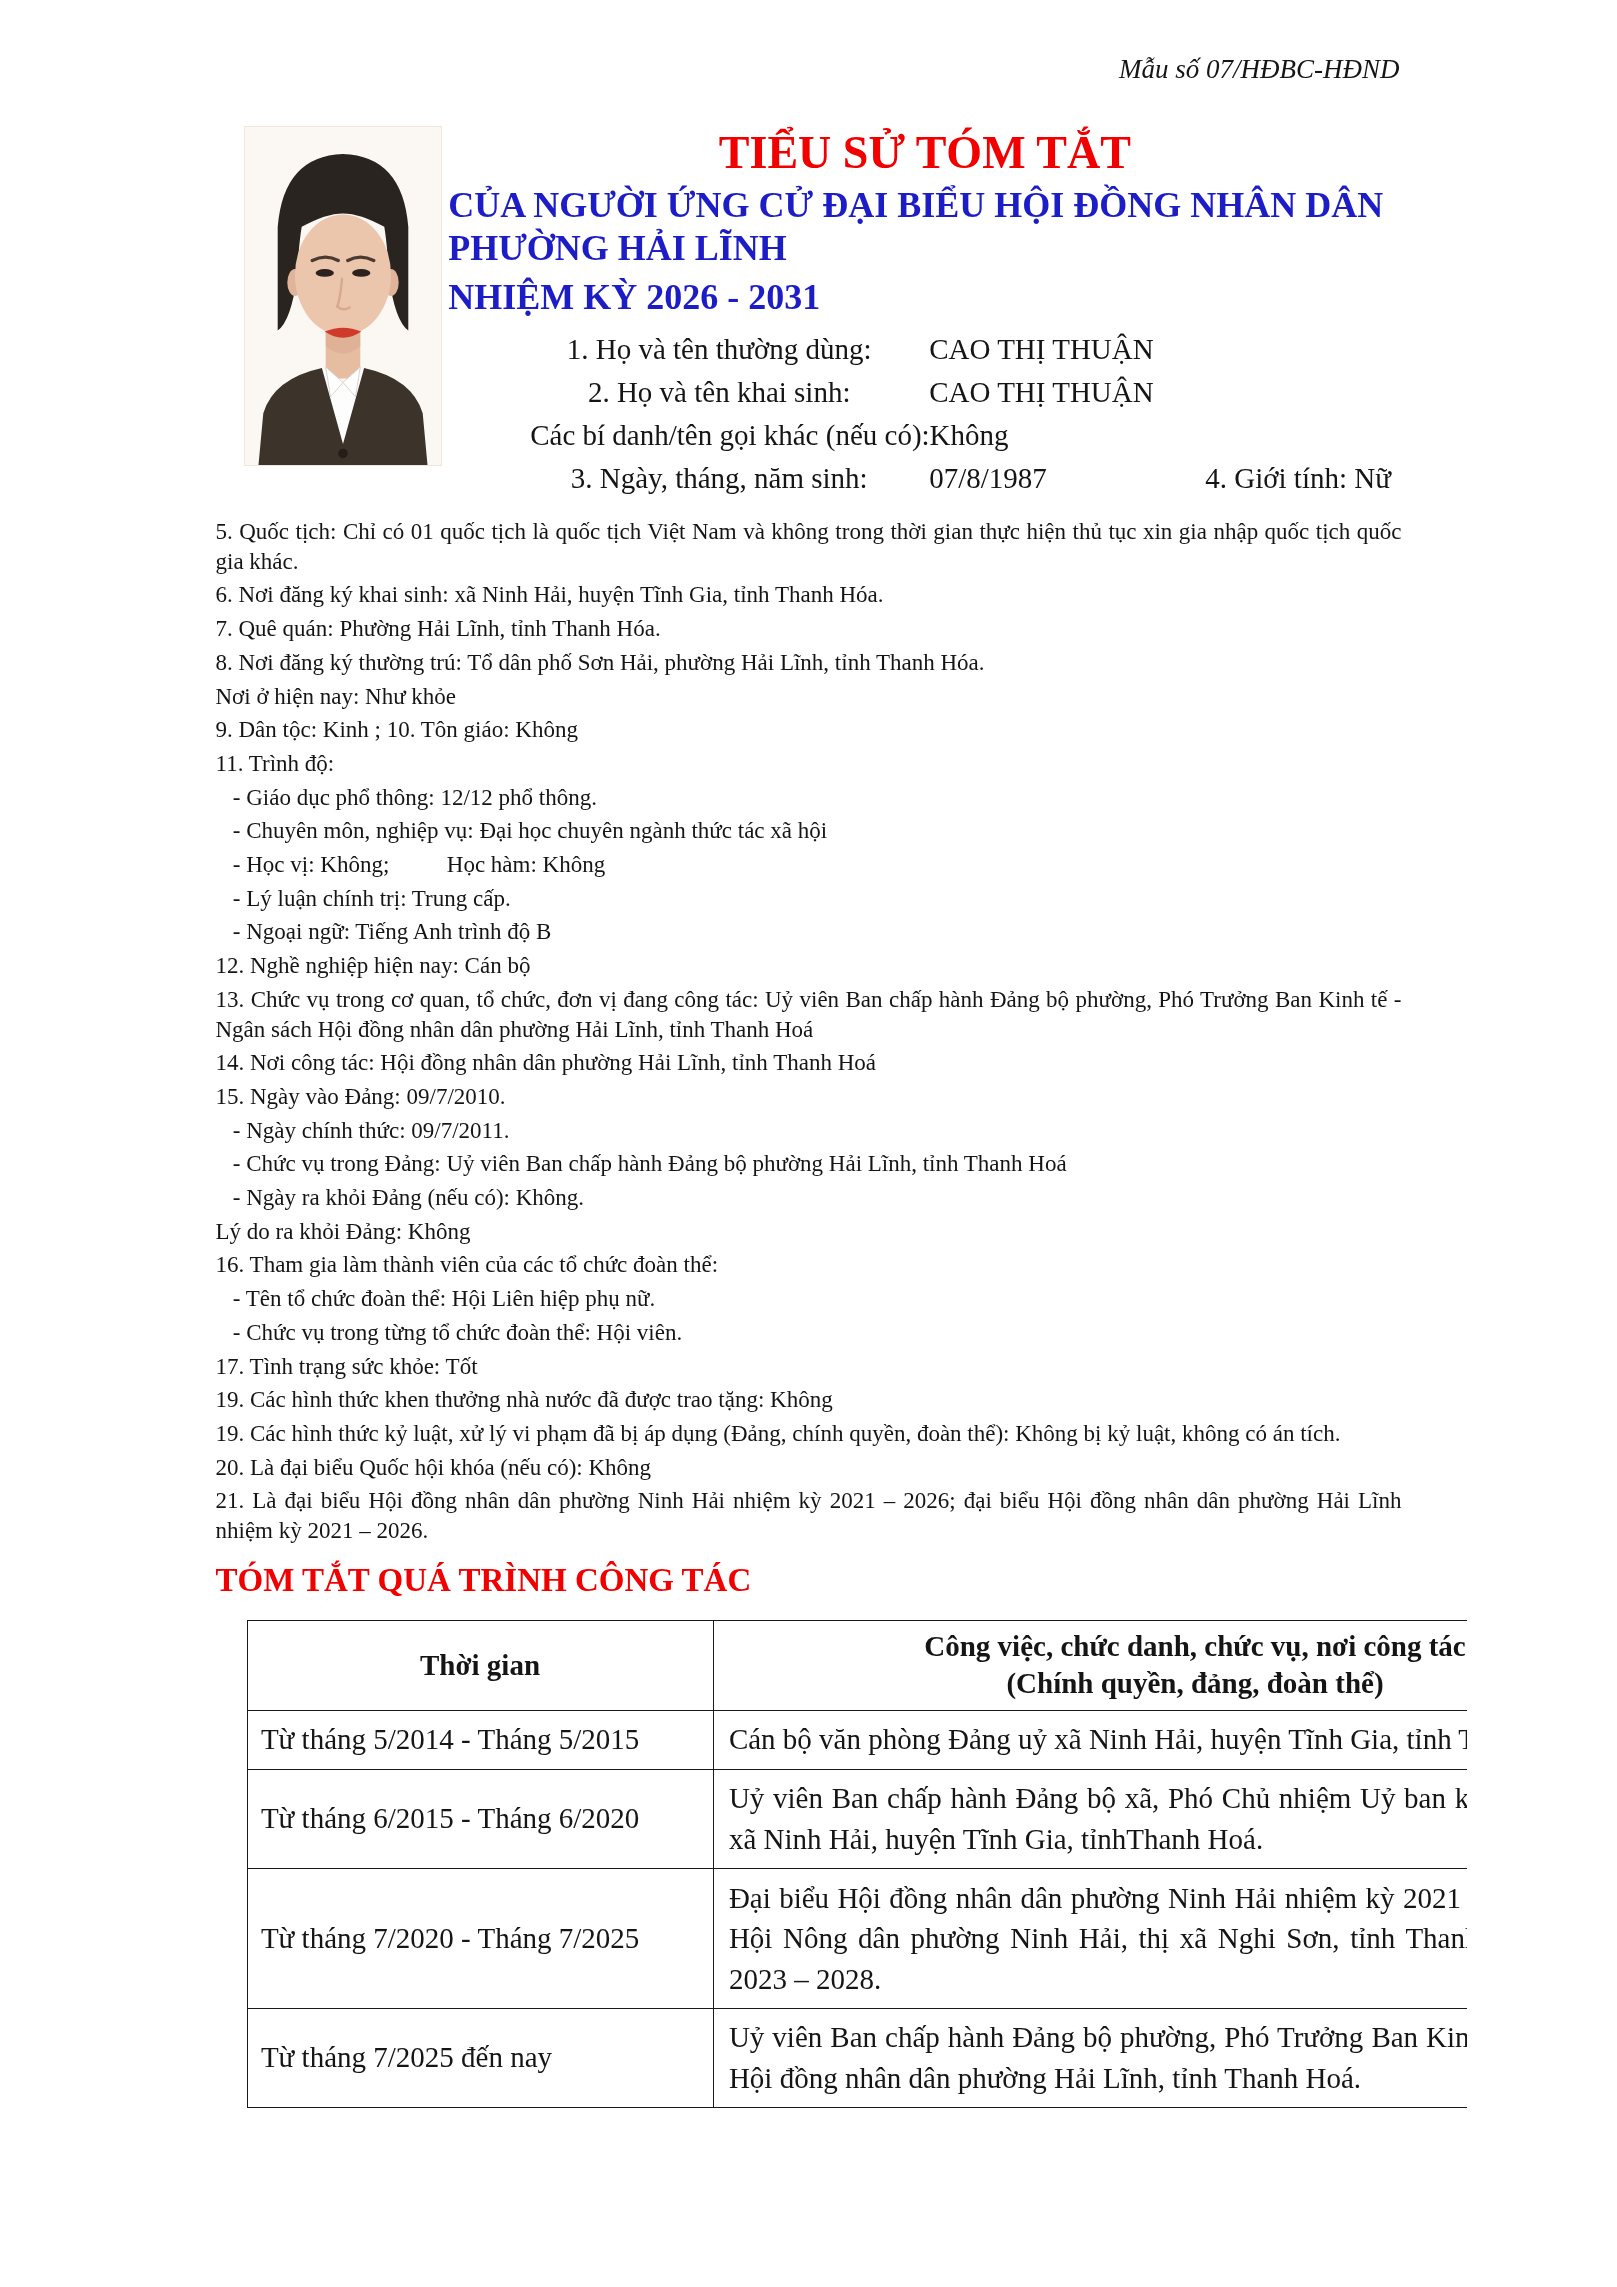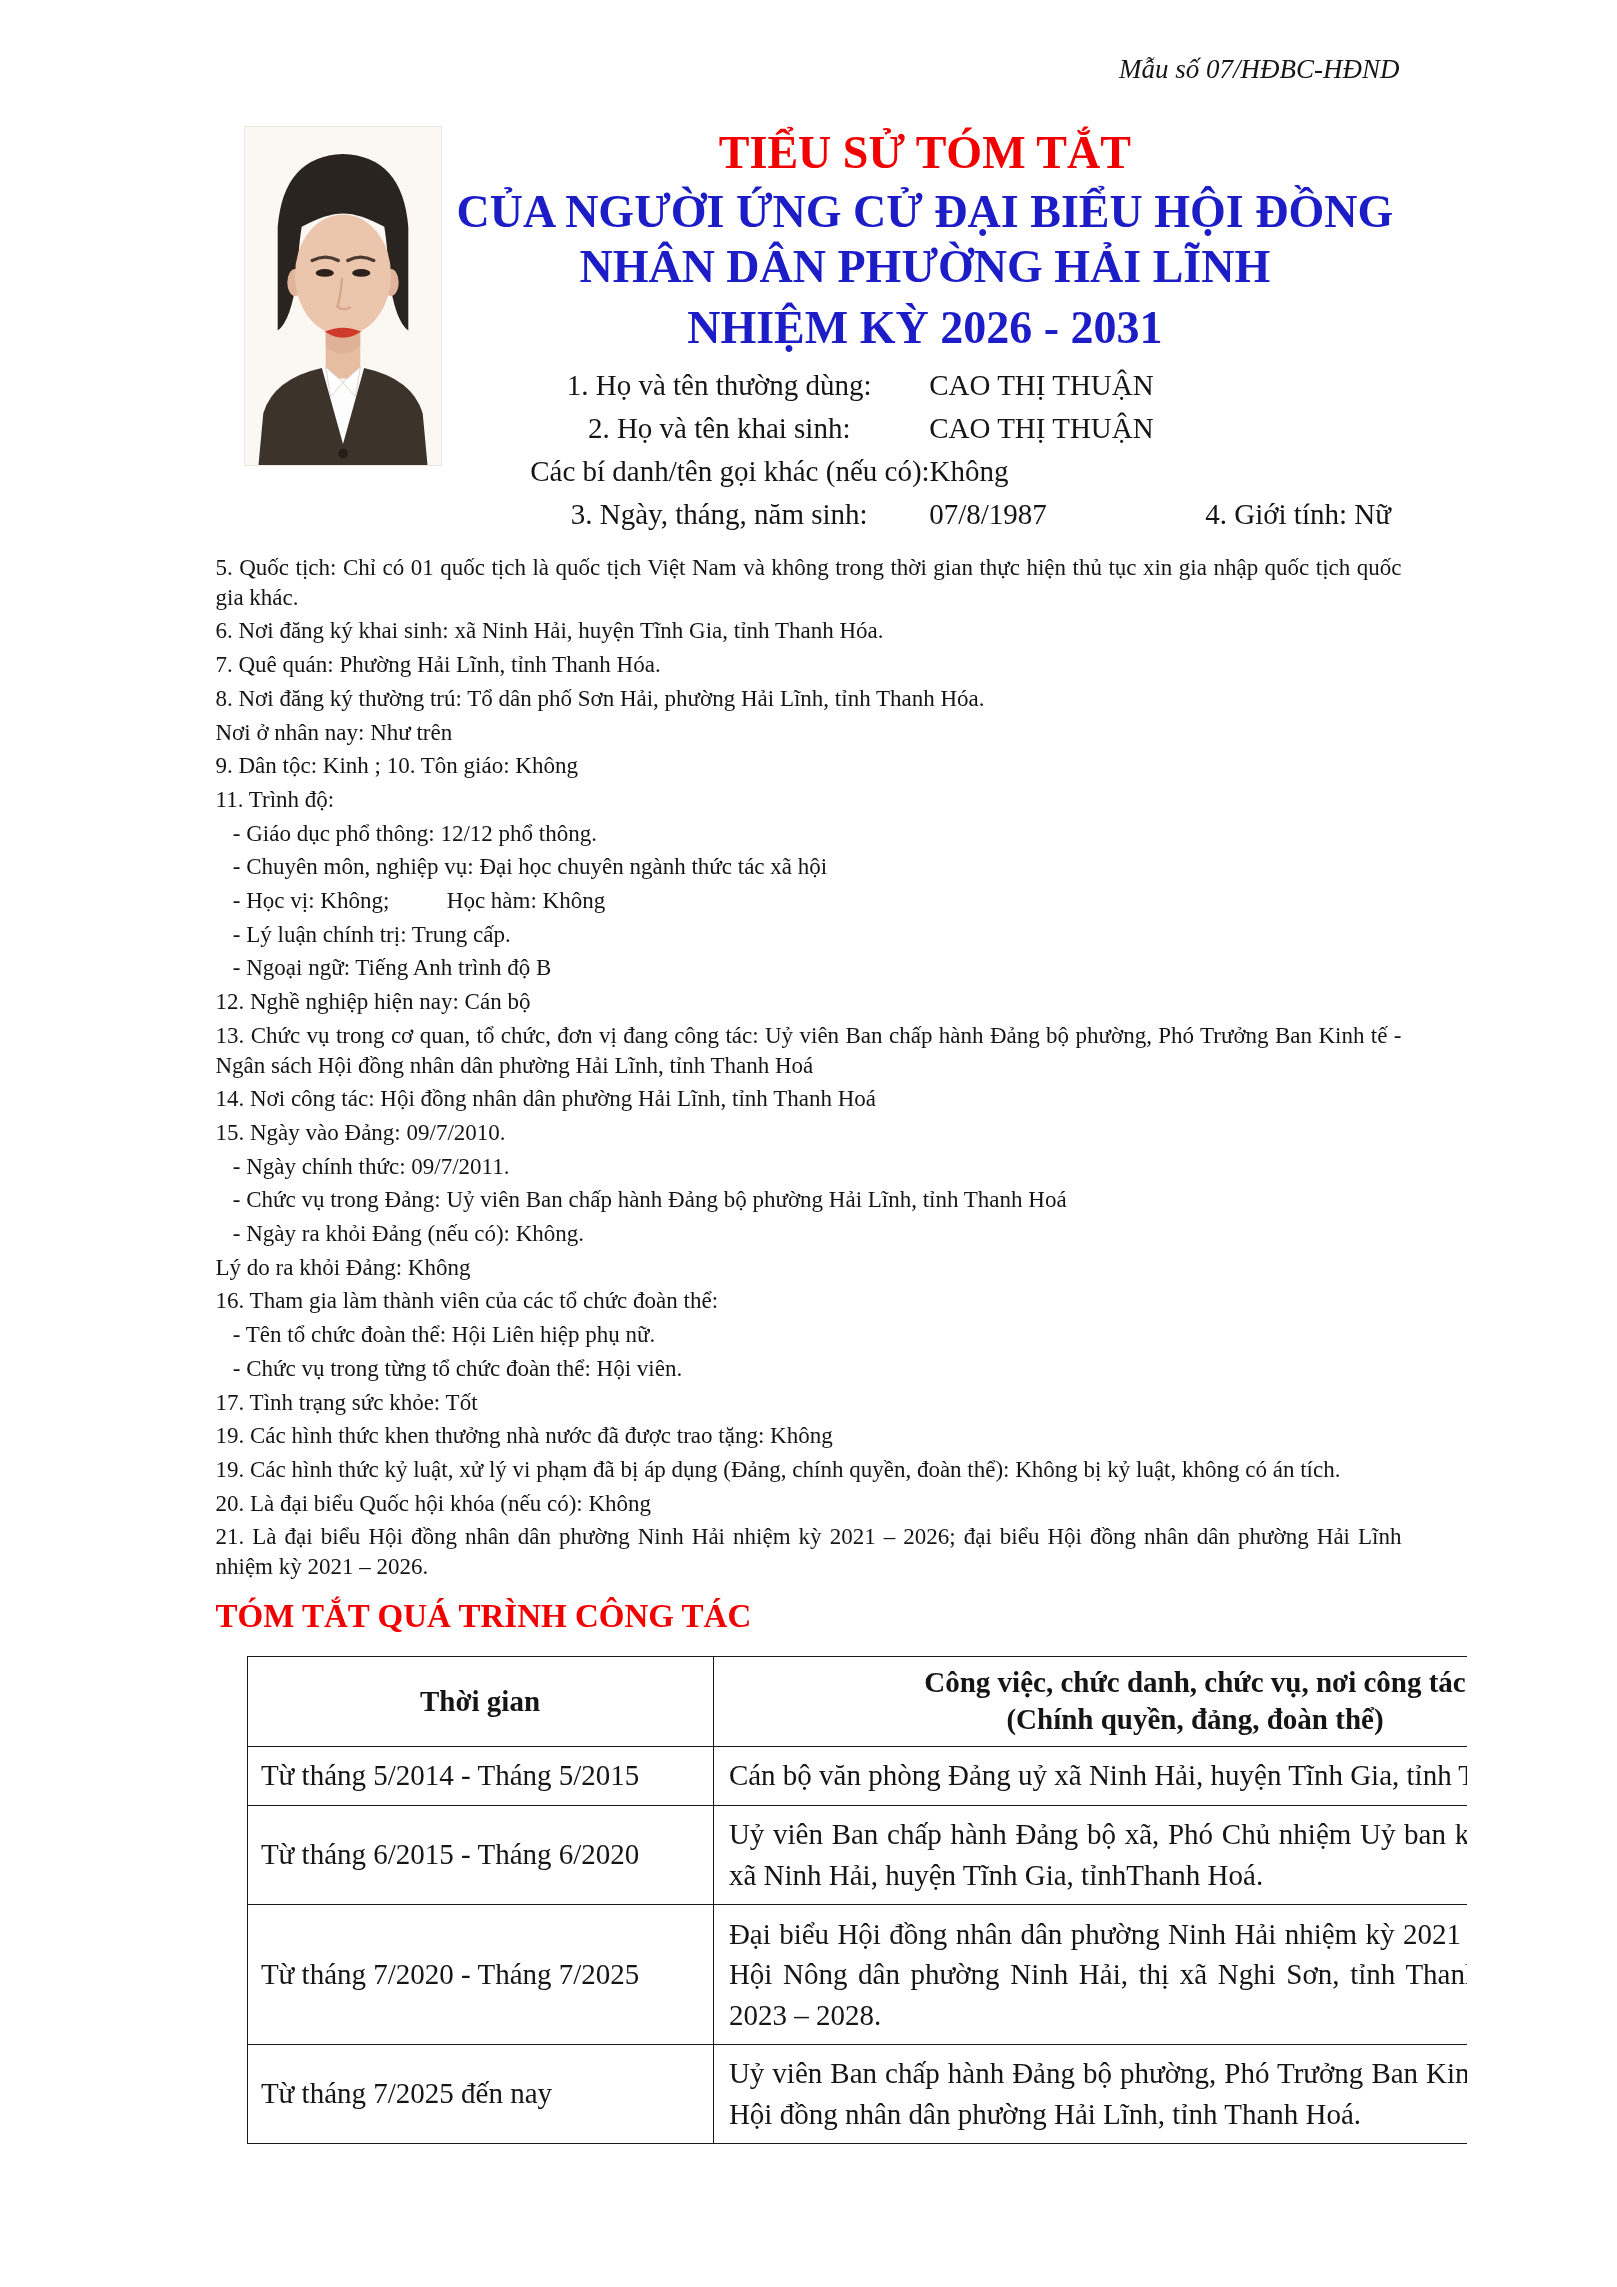--- a/index.html
+++ b/index.html
@@ -18,22 +18,22 @@
     flex:none; width:196px; height:338px; margin-left:29px;
     background:#fbf7f3; outline:1px solid #eee6df;
   }
   .photo svg { display:block; width:100%; height:100%; }
   .title-block { flex:1; padding-left:7.7px; }
   .doc-title {
     text-align:center; color:#f20000; font-weight:bold;
     font-size:46px; line-height:1.15; margin:0 0 3.8px 0;
   }
   .doc-subtitle {
-    text-align:center; color:#1d1dc7; font-weight:bold;
-    font-size:46px; line-height:1.2; margin:0;
+    text-align:left; color:#1d1dc7; font-weight:bold;
+    font-size:36px; line-height:1.2; margin:0;
   }
   .doc-term { margin-top:5.8px; }
   .fields { margin:13.4px 0 0 61px; font-size:29px; }
   .field-row { margin-bottom:9.6px; line-height:1.16; }
   .flabel { display:inline-block; min-width:420px; vertical-align:top;text-align:center; }
   .flabel.indent { padding-left:21px; min-width:399px; }
   .fvalue { display:inline-block; min-width:276px; vertical-align:top; }
   .items { margin-top:11.5px; font-size:23px; }
   .items p { margin:0 0 3.8px 0; line-height:1.3; text-align:justify; }
   .items p.sub { padding-left:17.3px; }
@@ -120,21 +120,21 @@
         </div>
       </div>
     </div>
   </div>
 
   <div class="items">
     <p>5. Quốc tịch: Chỉ có 01 quốc tịch là quốc tịch Việt Nam và không trong thời gian thực hiện thủ tục xin gia nhập quốc tịch quốc gia khác.</p>
     <p>6. Nơi đăng ký khai sinh: xã Ninh Hải, huyện Tĩnh Gia, tỉnh Thanh Hóa.</p>
     <p>7. Quê quán: Phường Hải Lĩnh, tỉnh Thanh Hóa.</p>
     <p>8. Nơi đăng ký thường trú: Tổ dân phố Sơn Hải, phường Hải Lĩnh, tỉnh Thanh Hóa.</p>
-    <p>Nơi ở nhân nay: Như trên</p>
+    <p>Nơi ở hiện nay: Như khỏe</p>
     <p>9. Dân tộc: Kinh ; 10. Tôn giáo: Không</p>
     <p>11. Trình độ:</p>
     <p class="sub">- Giáo dục phổ thông: 12/12 phổ thông.</p>
     <p class="sub">- Chuyên môn, nghiệp vụ: Đại học chuyên ngành thức tác xã hội</p>
     <p class="sub">- Học vị: Không;&nbsp;&nbsp;&nbsp;&nbsp;&nbsp;&nbsp;&nbsp;&nbsp;&nbsp; Học hàm: Không</p>
     <p class="sub">- Lý luận chính trị: Trung cấp.</p>
     <p class="sub">- Ngoại ngữ: Tiếng Anh trình độ B</p>
     <p>12. Nghề nghiệp hiện nay: Cán bộ</p>
     <p>13. Chức vụ trong cơ quan, tổ chức, đơn vị đang công tác: Uỷ viên Ban chấp hành Đảng bộ phường, Phó Trưởng Ban Kinh tế - Ngân sách Hội đồng nhân dân phường Hải Lĩnh, tỉnh Thanh Hoá</p>
     <p>14. Nơi công tác: Hội đồng nhân dân phường Hải Lĩnh, tỉnh Thanh Hoá</p>

